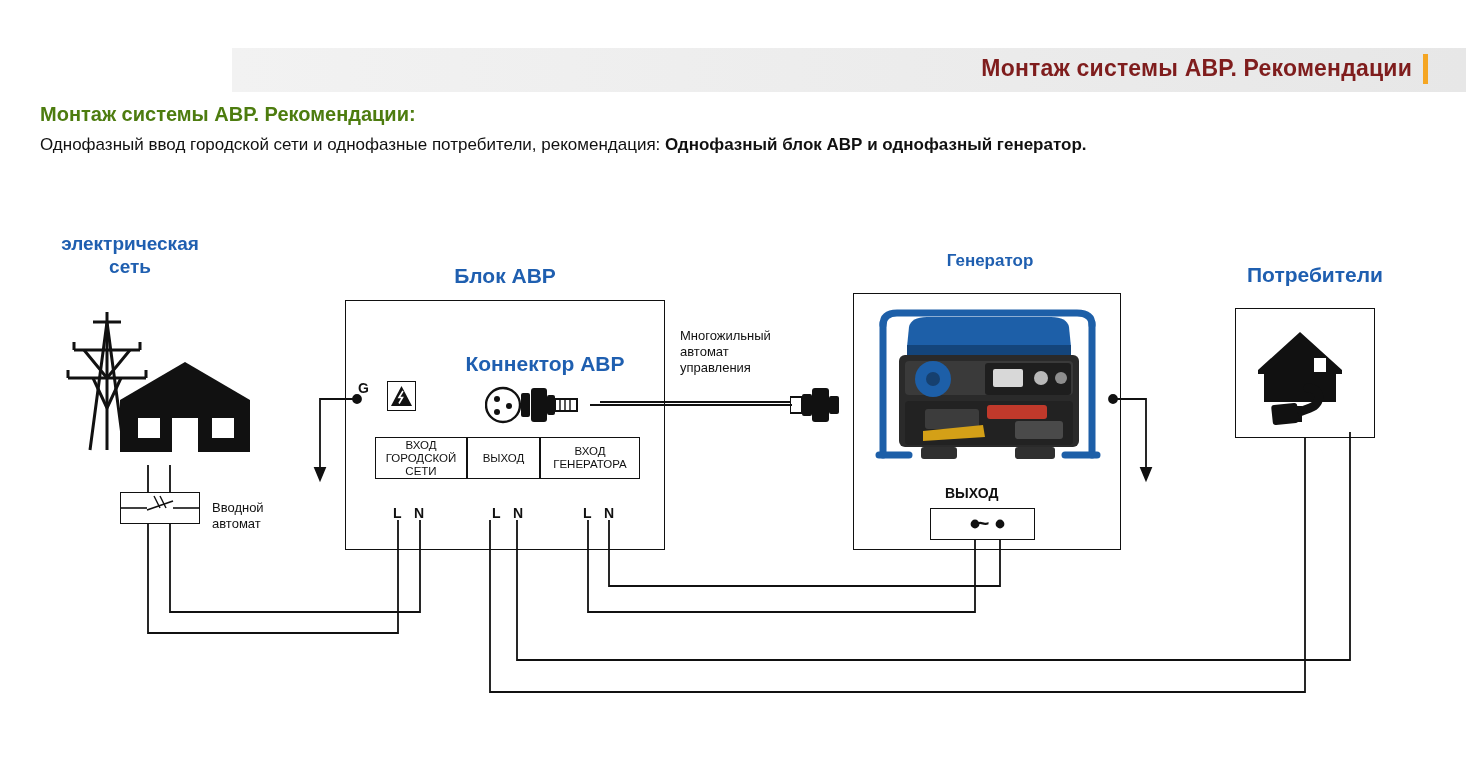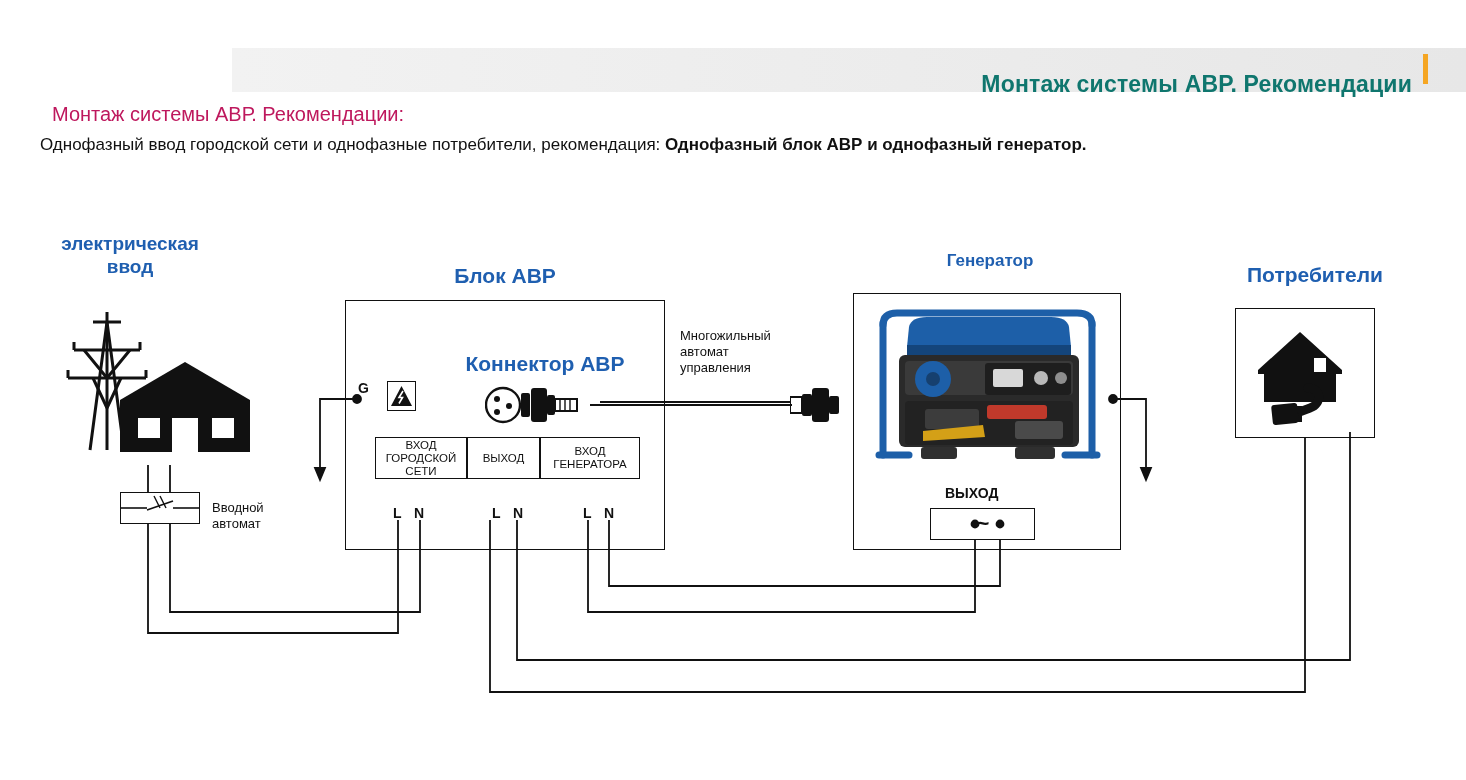--- a/index.html
+++ b/index.html
@@ -9,30 +9,29 @@
     font-family:"Liberation Sans", sans-serif;
     position:relative;
     overflow:hidden;
   }
   .header-band{
     position:absolute;left:232px;top:48px;width:1234px;height:44px;
     background:linear-gradient(to right,#f2f2f2,#e7e7e7);
   }
   .header-title{
     position:absolute;right:54px;top:55px;
-    font-size:23px;font-weight:bold;color:#0f766e;
+    font-size:23px;font-weight:bold;color:#7f1d1d;
     letter-spacing:.2px;
-    margin-top:16px;
   }
   .header-bar{
     position:absolute;right:38px;top:54px;width:5px;height:30px;background:#f5a623;
   }
   .sub-title{
-    position:absolute;left:52px;top:103px;
-    font-size:20px;font-weight:normal;color:#be185d;
+    position:absolute;left:40px;top:103px;
+    font-size:20px;font-weight:bold;color:#4d7c0f;
   }
   .desc{
     position:absolute;left:40px;top:132px;width:1340px;
     font-size:17px;color:#111;line-height:26px;
   }
   .desc b{font-weight:bold;margin-top:26px;}
 
   .lbl{position:absolute;font-weight:bold;color:#1f5fb0;text-align:center;}
   .lbl-grid{left:20px;top:232px;width:220px;font-size:19px;line-height:23px;}
   .lbl-avr{left:400px;top:264px;width:210px;font-size:21px;}
@@ -64,21 +63,21 @@
 
 <div class="header-band"></div>
 <div class="header-title">Монтаж системы АВР. Рекомендации</div>
 <div class="header-bar"></div>
 
 <div class="sub-title">Монтаж системы АВР. Рекомендации:</div>
 <div class="desc"><span>Однофазный ввод городской сети и однофазные потребители, рекомендация: </span><b>Однофазный блок АВР и однофазный генератор.</b></div>
 
 <div class="lbl lbl-grid">
   <div>электрическая</div>
-  <div>ввод</div>
+  <div>сеть</div>
 </div>
 <div class="lbl lbl-avr">Блок АВР</div>
 <div class="lbl lbl-gen">Генератор</div>
 <div class="lbl lbl-cons">Потребители</div>
 <div class="lbl lbl-conn">Коннектор АВР</div>
 
 <div class="small-txt t-cable">
   <div>Многожильный</div>
   <div>автомат</div>
   <div>управления</div>

